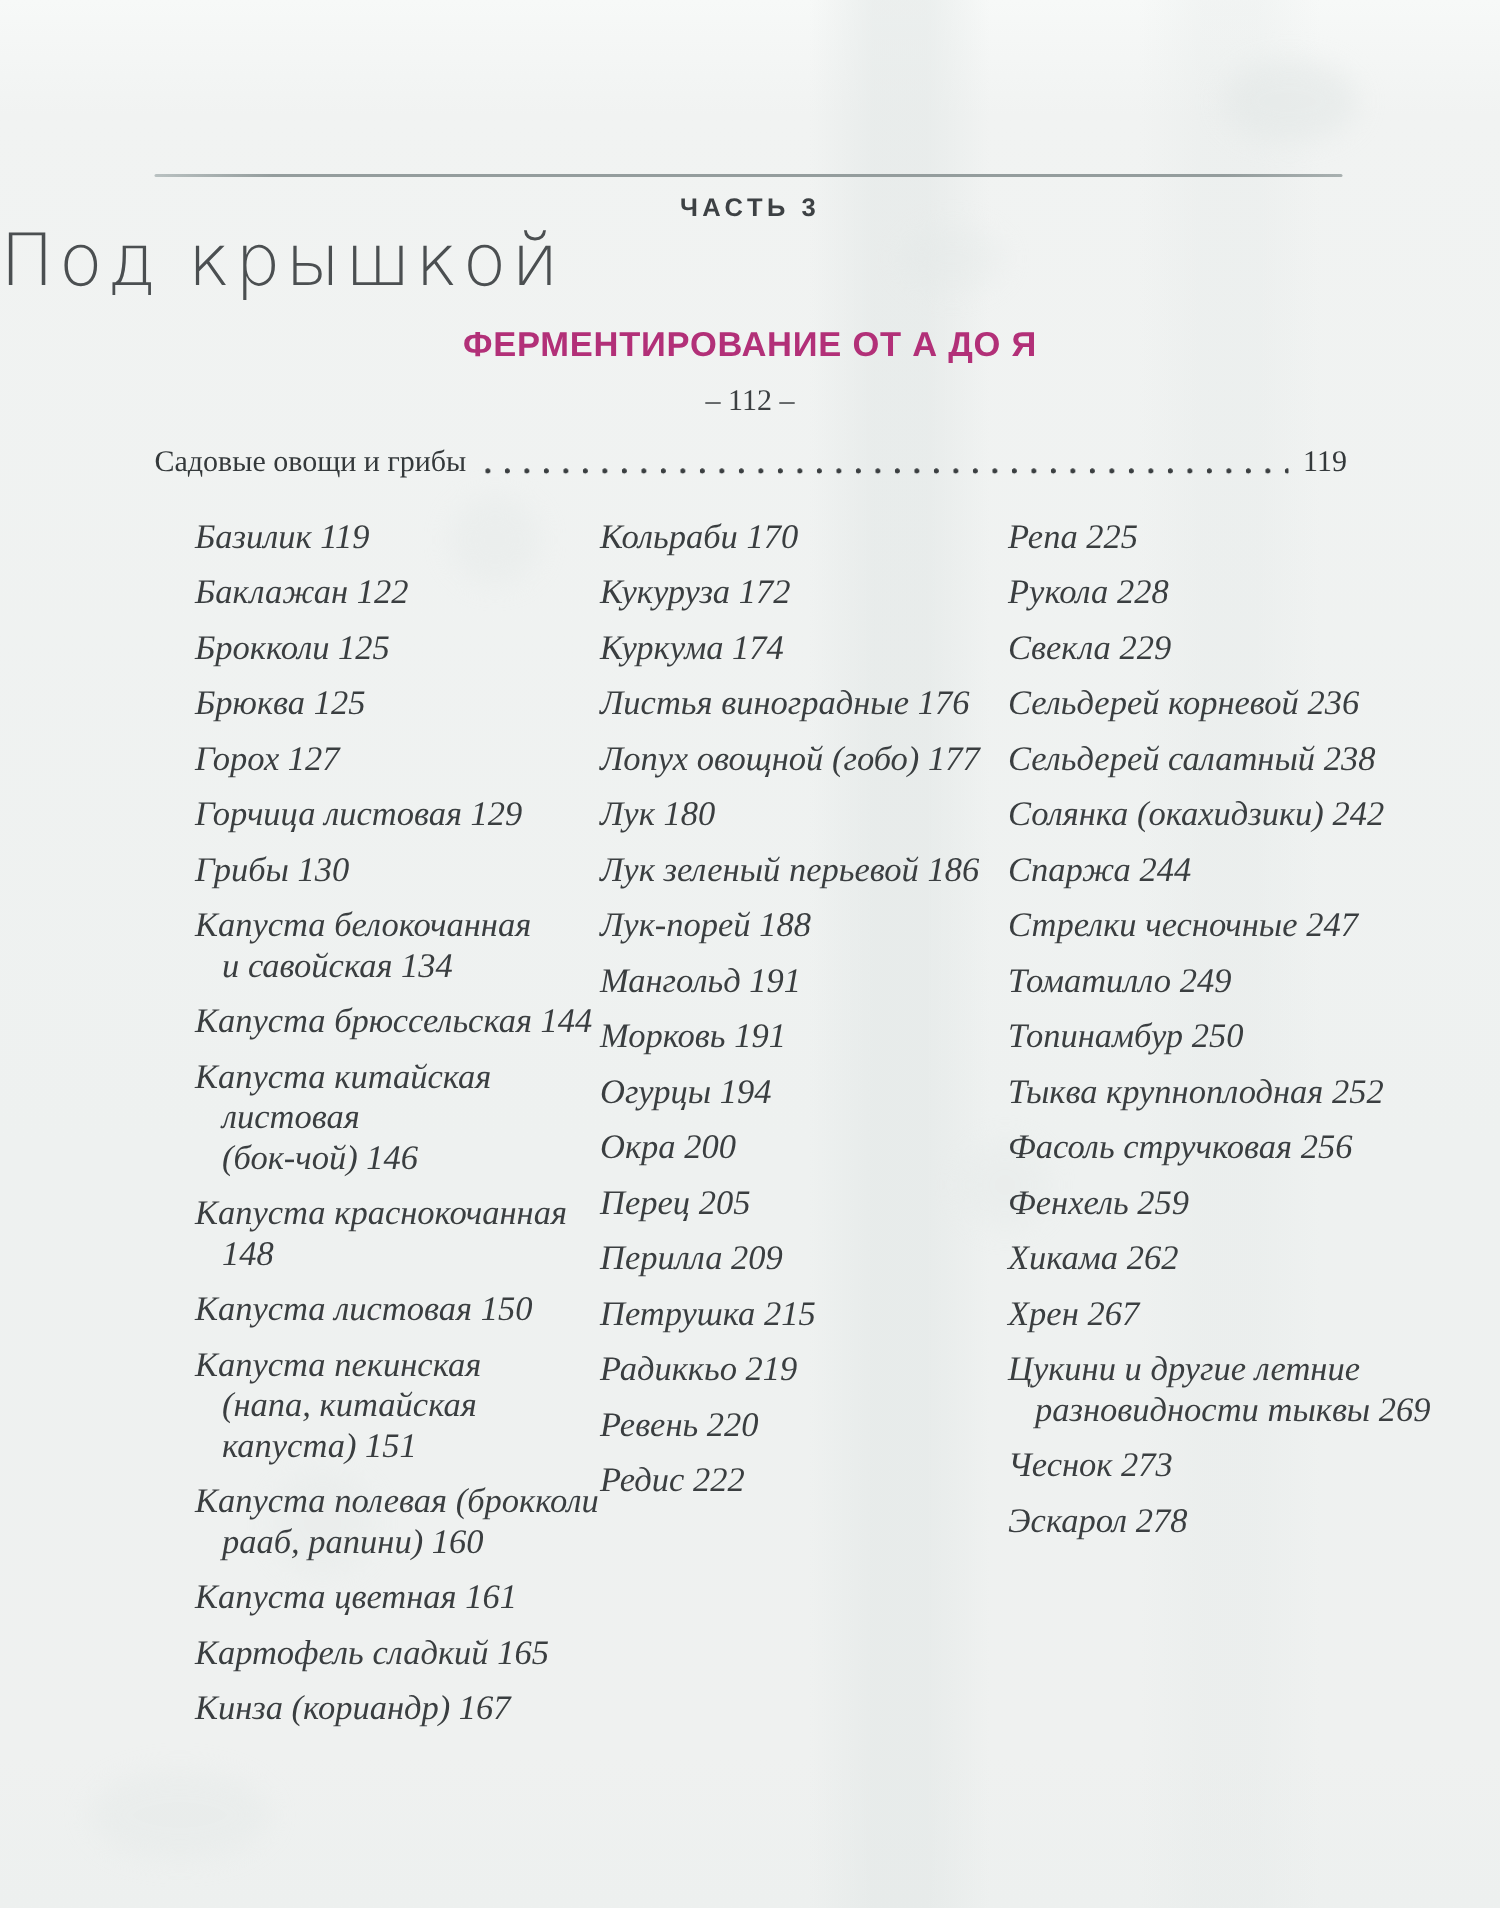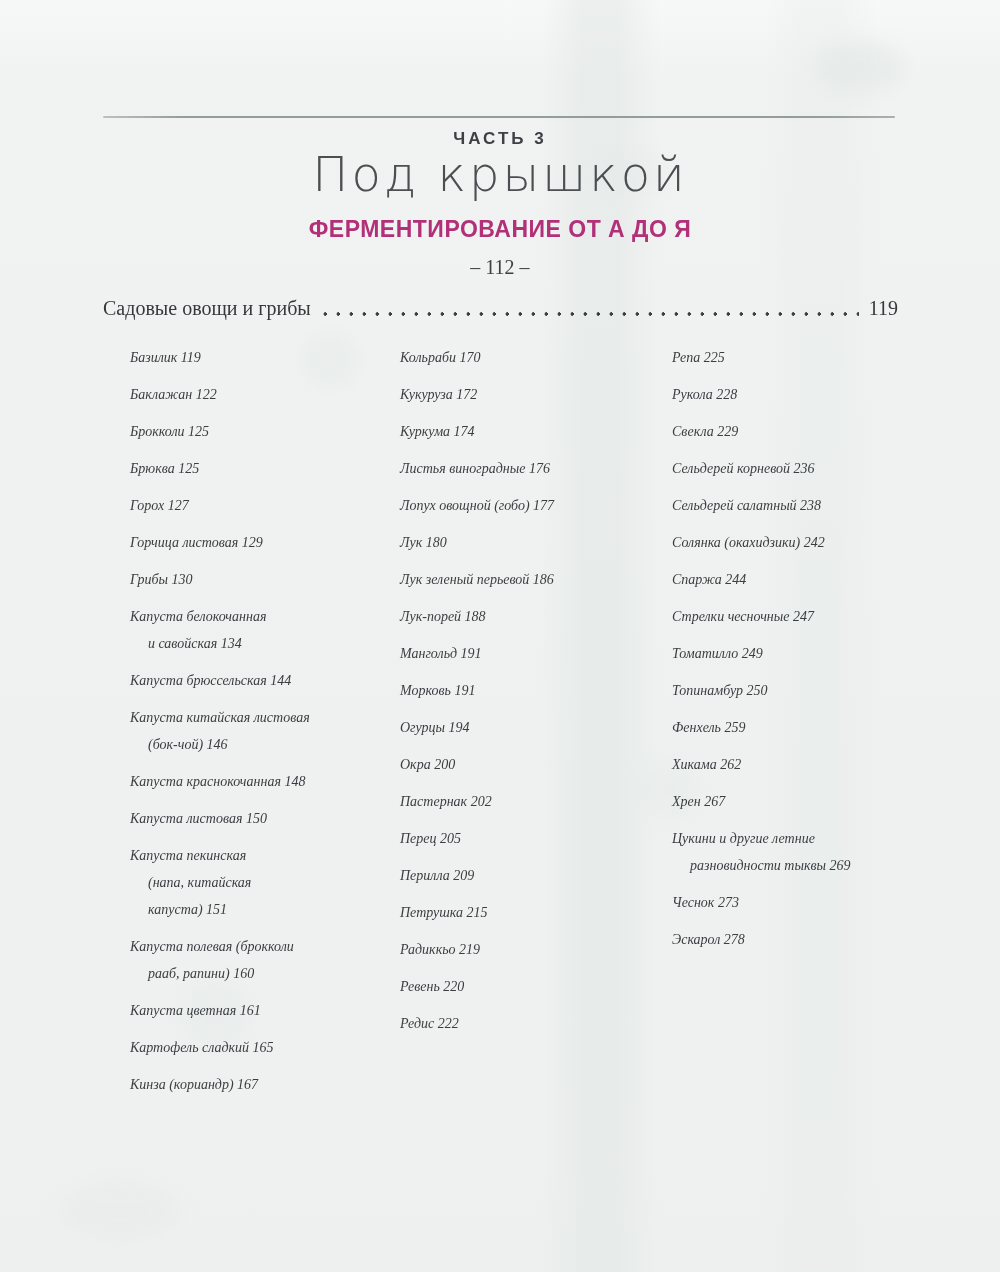--- a/index.html
+++ b/index.html
@@ -34,21 +34,21 @@
   }
   .part-label {
     position: absolute; left: 0; top: 129px; width: 100%;
     text-align: center;
     font-family: "Liberation Sans", sans-serif;
     font-weight: 700; font-size: 17px; letter-spacing: 3px;
     color: #3d4144;
   }
   .book-title {
     position: absolute; left: 0; top: 146px; width: 100%; margin: 0;
-    text-align: center;
+    text-align: left;
     font-family: "DejaVu Sans", "Liberation Sans", sans-serif;
     font-weight: 200; font-size: 48px; letter-spacing: 3px;
     color: #4b4f51;
   }
   .book-subtitle {
     position: absolute; left: 0; top: 216px; width: 100%;
     text-align: center;
     font-family: "Liberation Sans", sans-serif;
     font-weight: 700; font-size: 23px; letter-spacing: 0.5px;
     color: #b23078;
@@ -73,21 +73,21 @@
     background-repeat: repeat-x;
   }
   .toc-row .pagenum { white-space: nowrap; }
   .columns {
     position: absolute; left: 130px; top: 344px;
     display: grid; grid-template-columns: 270px 272px 283px;
   }
   .entry {
     font-family: "Liberation Serif", serif;
     font-style: italic;
-    font-size: 14px; line-height: 27px;
+    font-size: 23px; line-height: 27px;
     color: #3a3e40;
     margin-bottom: 10px;
     padding-left: 18px; text-indent: -18px;
     white-space: pre-line;
   }
 </style>
 </head>
 <body>
 
 <div class="page">
@@ -150,39 +150,40 @@
         <div class="entry">Куркума 174</div>
         <div class="entry">Листья виноградные 176</div>
         <div class="entry">Лопух овощной (гобо) 177</div>
         <div class="entry">Лук 180</div>
         <div class="entry">Лук зеленый перьевой 186</div>
         <div class="entry">Лук-порей 188</div>
         <div class="entry">Мангольд 191</div>
         <div class="entry">Морковь 191</div>
         <div class="entry">Огурцы 194</div>
         <div class="entry">Окра 200</div>
-        <div class="entry">Пастернак 202</div>
         <div class="entry">Перец 205</div>
         <div class="entry">Перилла 209</div>
         <div class="entry">Петрушка 215</div>
         <div class="entry">Радиккьо 219</div>
         <div class="entry">Ревень 220</div>
         <div class="entry">Редис 222</div>
       </div>
     <div class="col">
         <div class="entry">Репа 225</div>
         <div class="entry">Рукола 228</div>
         <div class="entry">Свекла 229</div>
         <div class="entry">Сельдерей корневой 236</div>
         <div class="entry">Сельдерей салатный 238</div>
         <div class="entry">Солянка (окахидзики) 242</div>
         <div class="entry">Спаржа 244</div>
         <div class="entry">Стрелки чесночные 247</div>
         <div class="entry">Томатилло 249</div>
         <div class="entry">Топинамбур 250</div>
+        <div class="entry">Тыква крупноплодная 252</div>
+        <div class="entry">Фасоль стручковая 256</div>
         <div class="entry">Фенхель 259</div>
         <div class="entry">Хикама 262</div>
         <div class="entry">Хрен 267</div>
         <div class="entry">Цукини и другие летние
 разновидности тыквы 269</div>
         <div class="entry">Чеснок 273</div>
         <div class="entry">Эскарол 278</div>
       </div>
   </div>
 

